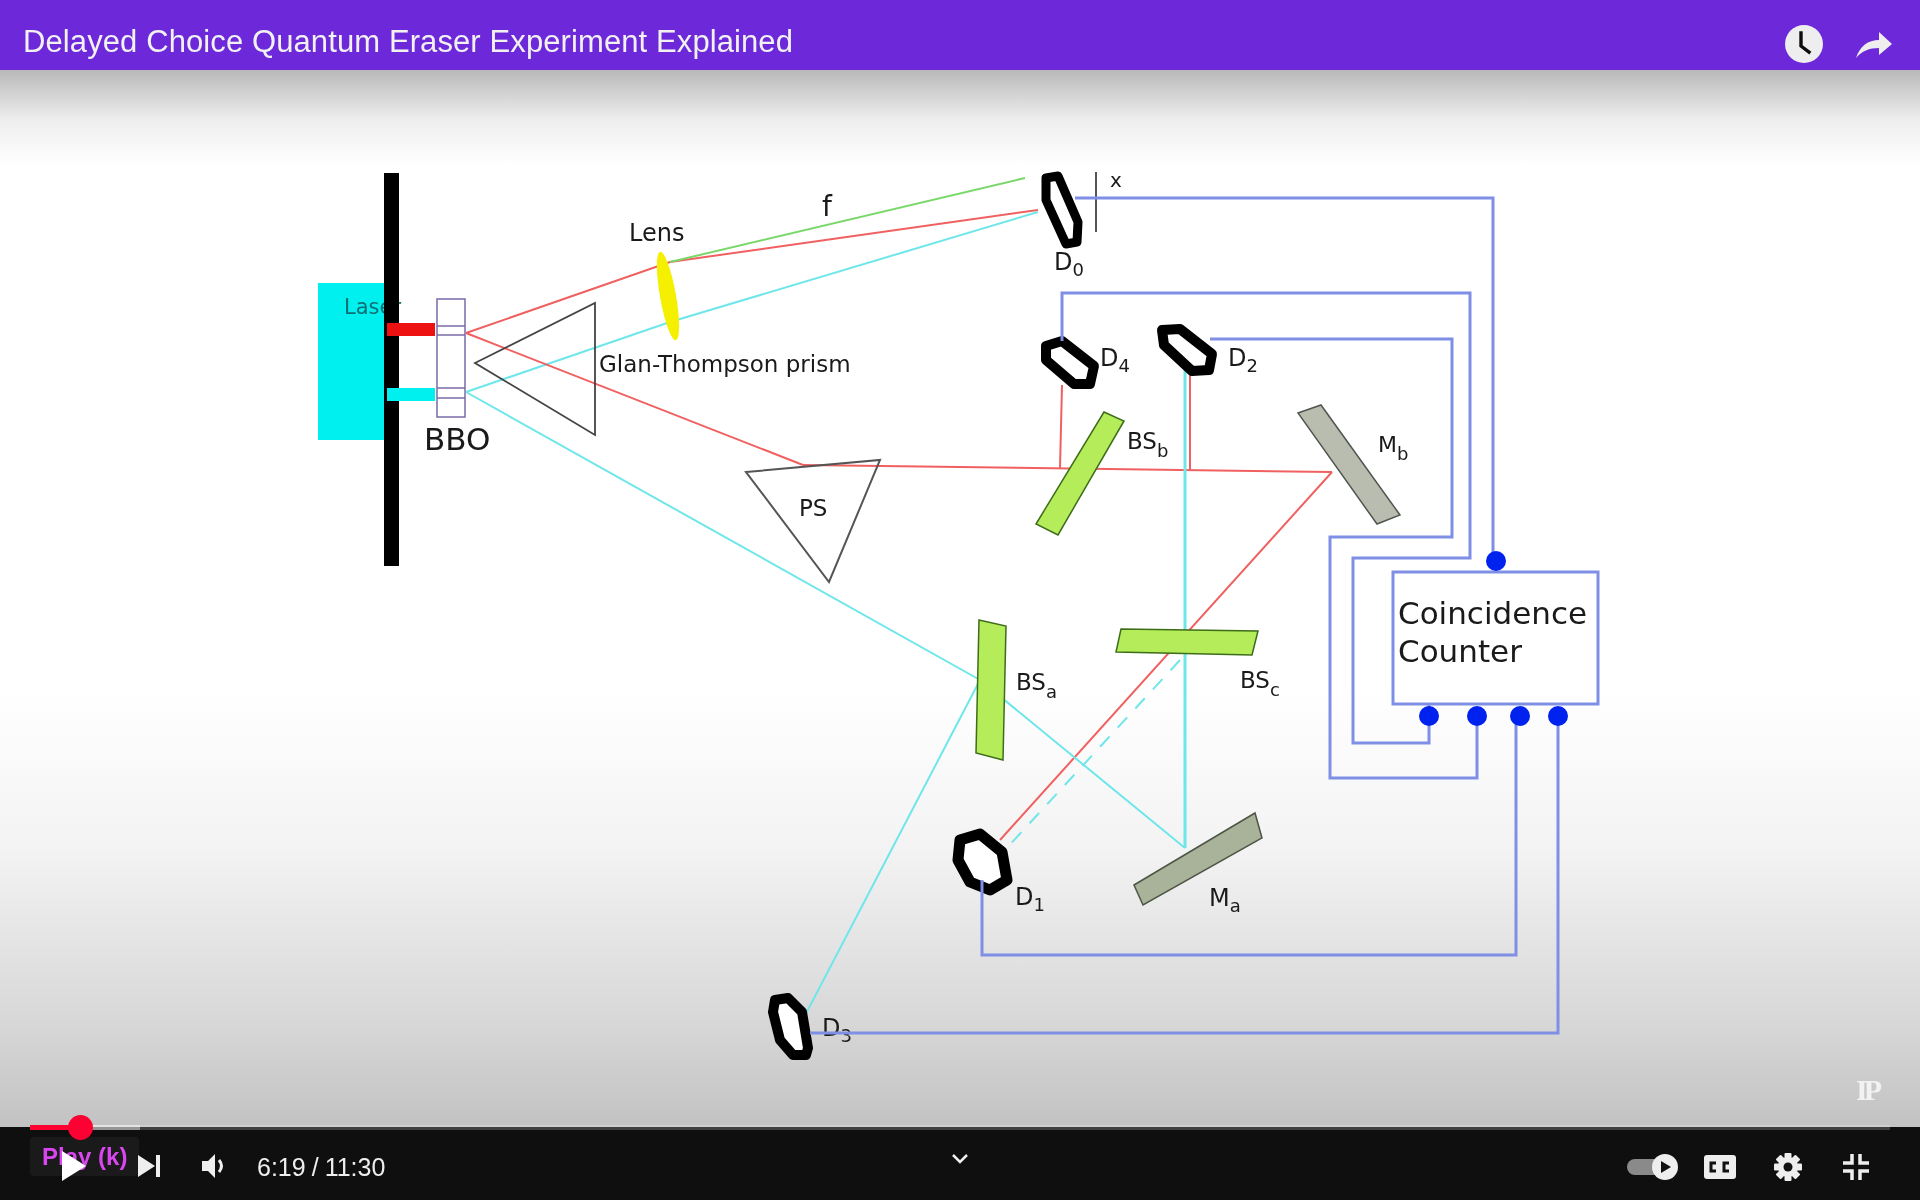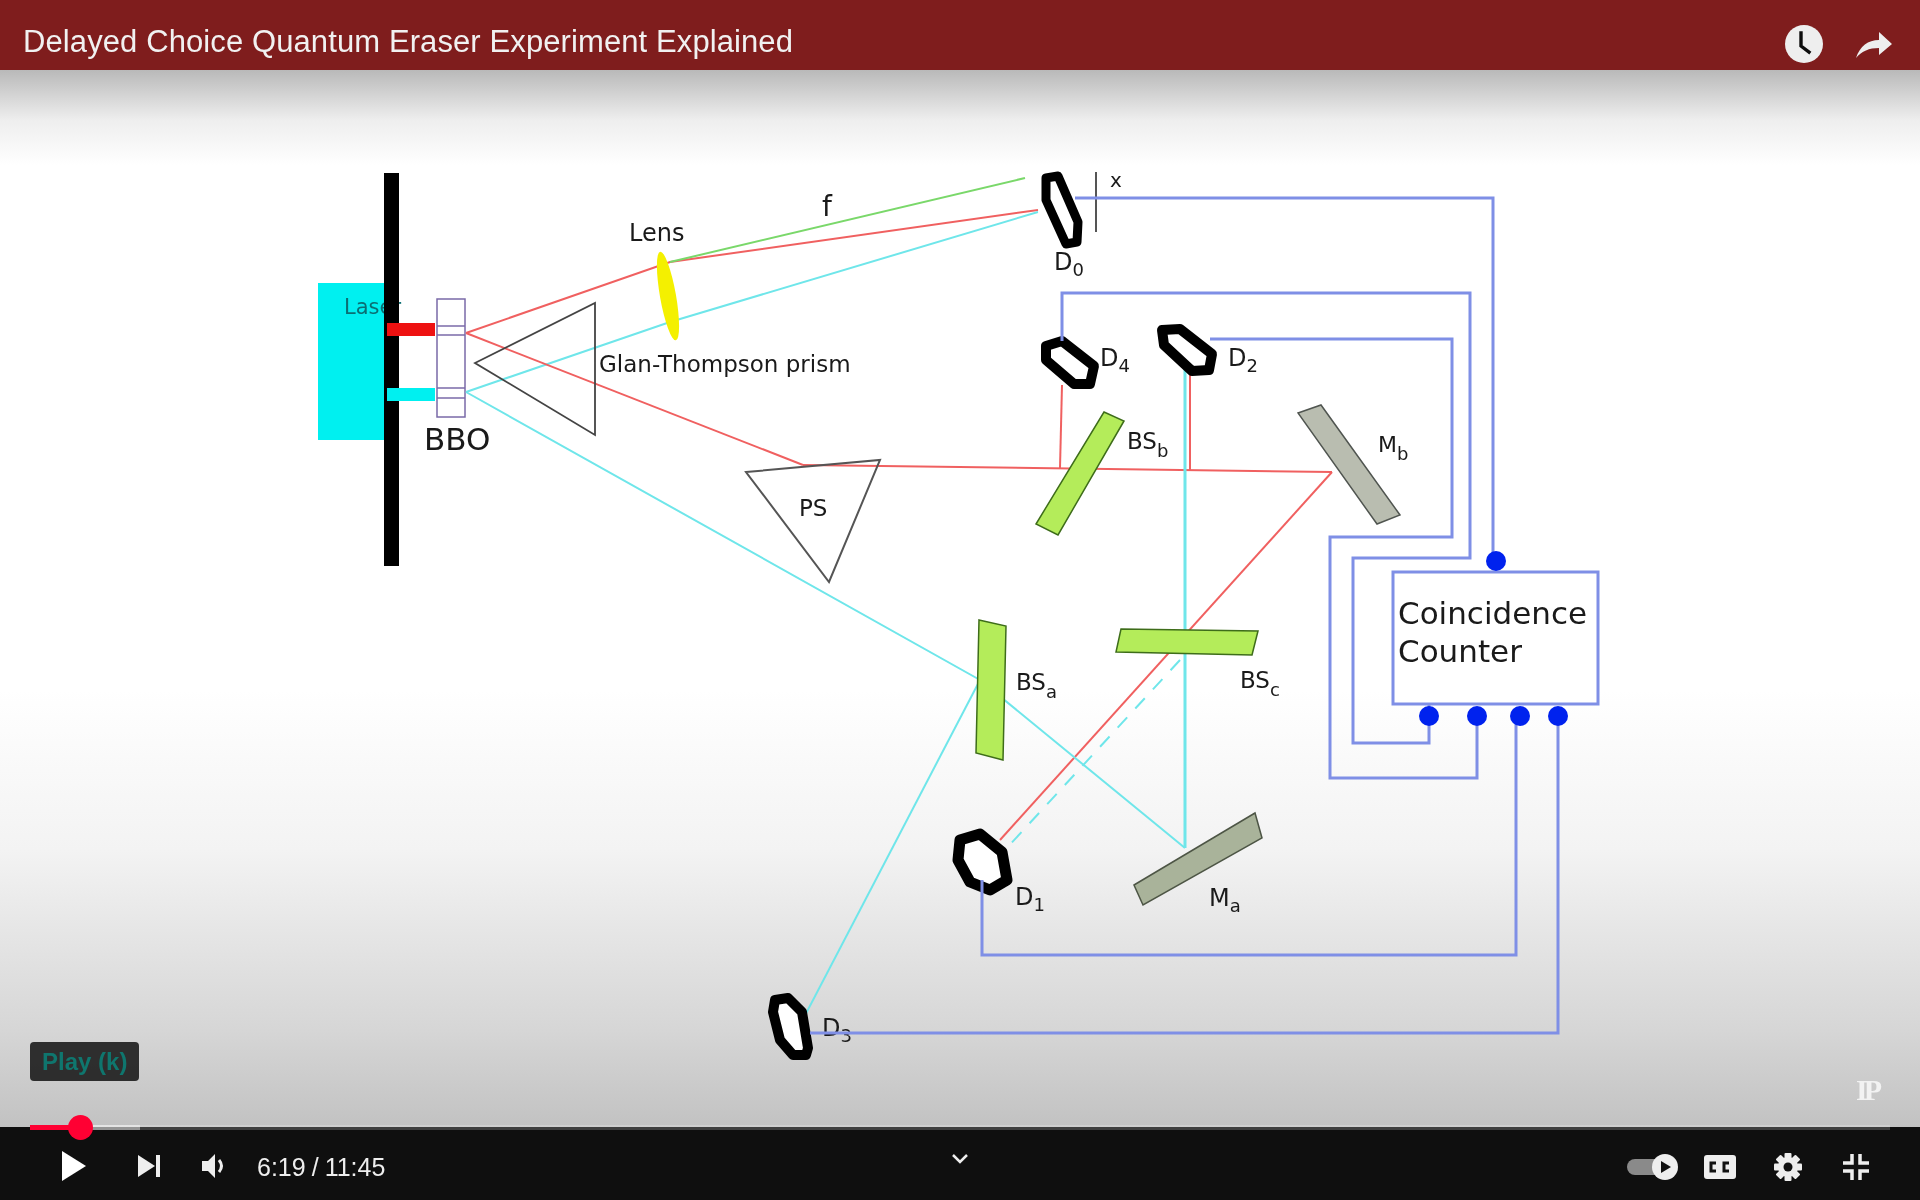--- a/index.html
+++ b/index.html
@@ -3,44 +3,44 @@
 <meta charset="utf-8">
 <style>
   html, body { margin: 0; padding: 0; }
   body {
     width: 1920px; height: 1200px; overflow: hidden; position: relative;
     background: #0f0f0f;
     font-family: "Liberation Sans", sans-serif;
   }
   .topbar {
     position: absolute; left: 0; top: 0; width: 1920px; height: 76px;
-    background: #7f1d1d;
+    background: #6d28d9;
   }
   .video-title {
     position: absolute; left: 23px; top: 24px;
     color: #f1f1f1; font-size: 31px; letter-spacing: 0.1px;
     font-family: "Liberation Sans", sans-serif;
   }
   .top-icon { position: absolute; top: 22px; width: 44px; height: 44px; cursor: pointer; }
   .video-area {
     position: absolute; left: 0; top: 70px; width: 1920px; height: 1057px;
     background: linear-gradient(to bottom, #b9b9b9 0px, #eeeeee 50px, #ffffff 95px, #ffffff 620px, #f3f3f3 780px, #d6d6d6 960px, #c2c2c2 1057px);
     overflow: hidden;
   }
   #diagram { position: absolute; left: 0; top: 0; }
   #diagram text { font-family: "DejaVu Sans", sans-serif; fill: #1a1a1a; }
   .watermark {
     position: absolute; right: 42px; top: 1003px;
     color: #f2f2f2; font-size: 30px; font-weight: bold; letter-spacing: -4px;
     font-family: Liberation Serif, serif;
   }
   .tooltip {
-    position: absolute; left: 30px; top: 1042px; height: 39px; padding: 0 12px;
+    position: absolute; left: 30px; top: 1137px; height: 39px; padding: 0 12px;
     background: rgba(28,28,28,0.9); border-radius: 4px;
-    color: #0f766e; font-size: 24px; line-height: 39px; font-weight: bold;
+    color: #d946ef; font-size: 24px; line-height: 39px; font-weight: bold;
   }
   .progress {
     position: absolute; left: 30px; top: 1125px; width: 1860px; height: 5px; cursor: pointer;
   }
   .progress .track { position: absolute; inset: 0; background: rgba(255,255,255,0.2); }
   .progress .buffered { position: absolute; left: 0; top: 0; height: 5px; background: rgba(255,255,255,0.45); }
   .progress .played { position: absolute; left: 0; top: 0; height: 5px; background: #ff0033; }
   .progress .scrubber {
     position: absolute; top: -10px; width: 25px; height: 25px; border-radius: 50%;
     background: #ff0033; margin-left: -12px;
@@ -208,21 +208,21 @@
       <rect x="28" y="11" width="4" height="22" fill="#eeeeee"></rect>
     </svg>
   </div>
   <div class="ctrl" style="left:193px;">
     <svg width="44" height="44" viewBox="0 0 44 44">
       <path d="M9 17 L15 17 L22 10 L22 34 L15 27 L9 27 Z" fill="#eeeeee"></path>
       <path d="M26 16 Q31 22 26 28" stroke="#eeeeee" stroke-width="3" fill="none"></path>
     </svg>
   </div>
   <div class="time">
-    <span>6:19</span><span class="sep">/</span><span>11:45</span>
+    <span>6:19</span><span class="sep">/</span><span>11:30</span>
   </div>
 
   <div class="ctrl" style="left:938px; top:8px;">
     <svg width="44" height="44" viewBox="0 0 44 44">
       <path d="M15 17 L22 24 L29 17" stroke="#eeeeee" stroke-width="2.5" fill="none"></path>
     </svg>
   </div>
 
   <div class="ctrl" style="left:1625px; width:60px;">
     <svg width="60" height="44" viewBox="0 0 60 44">

